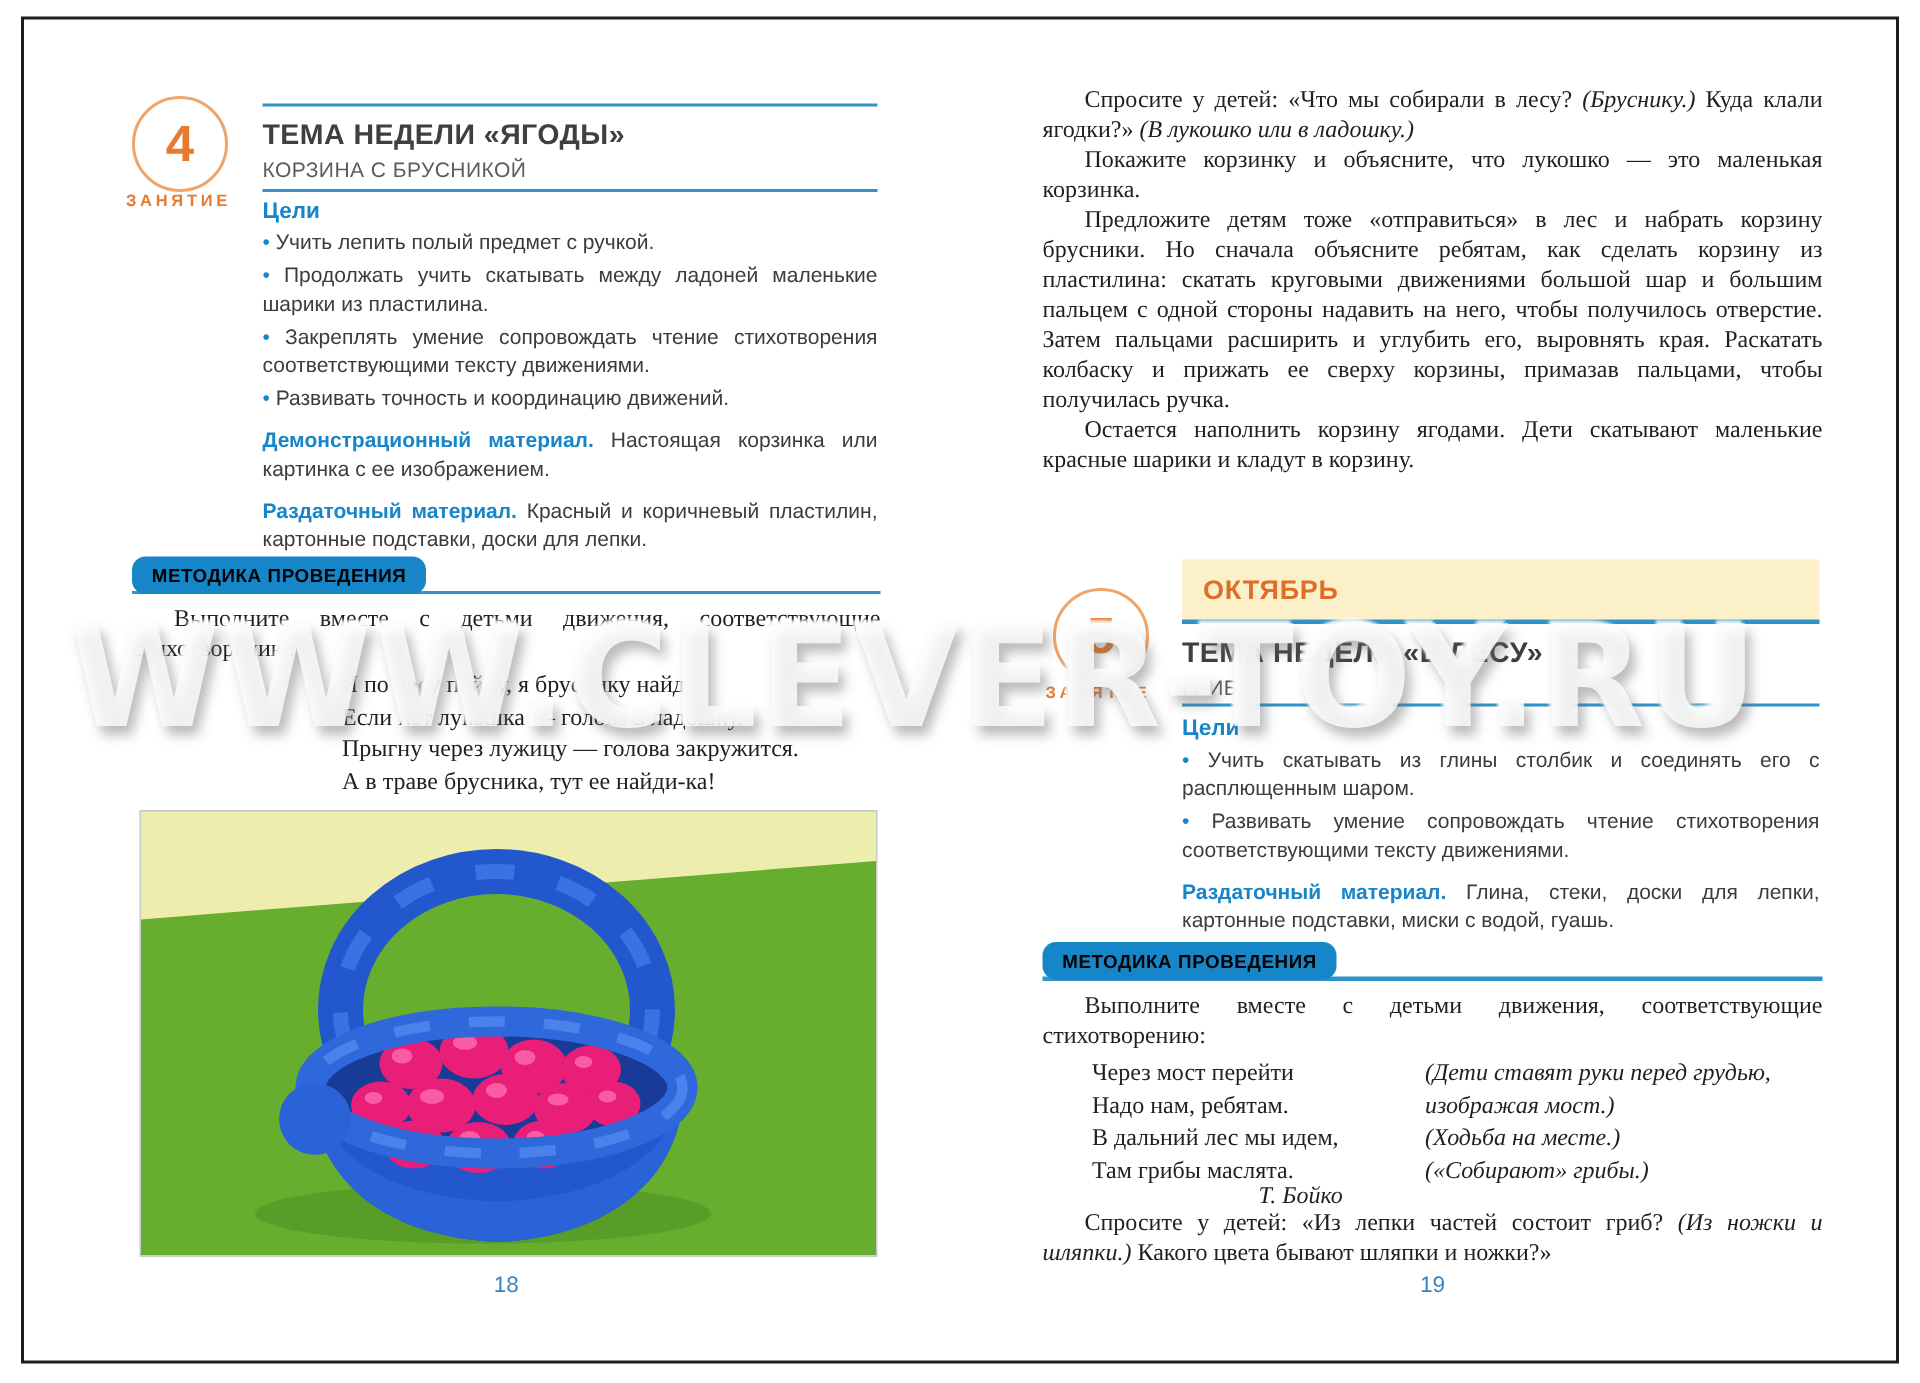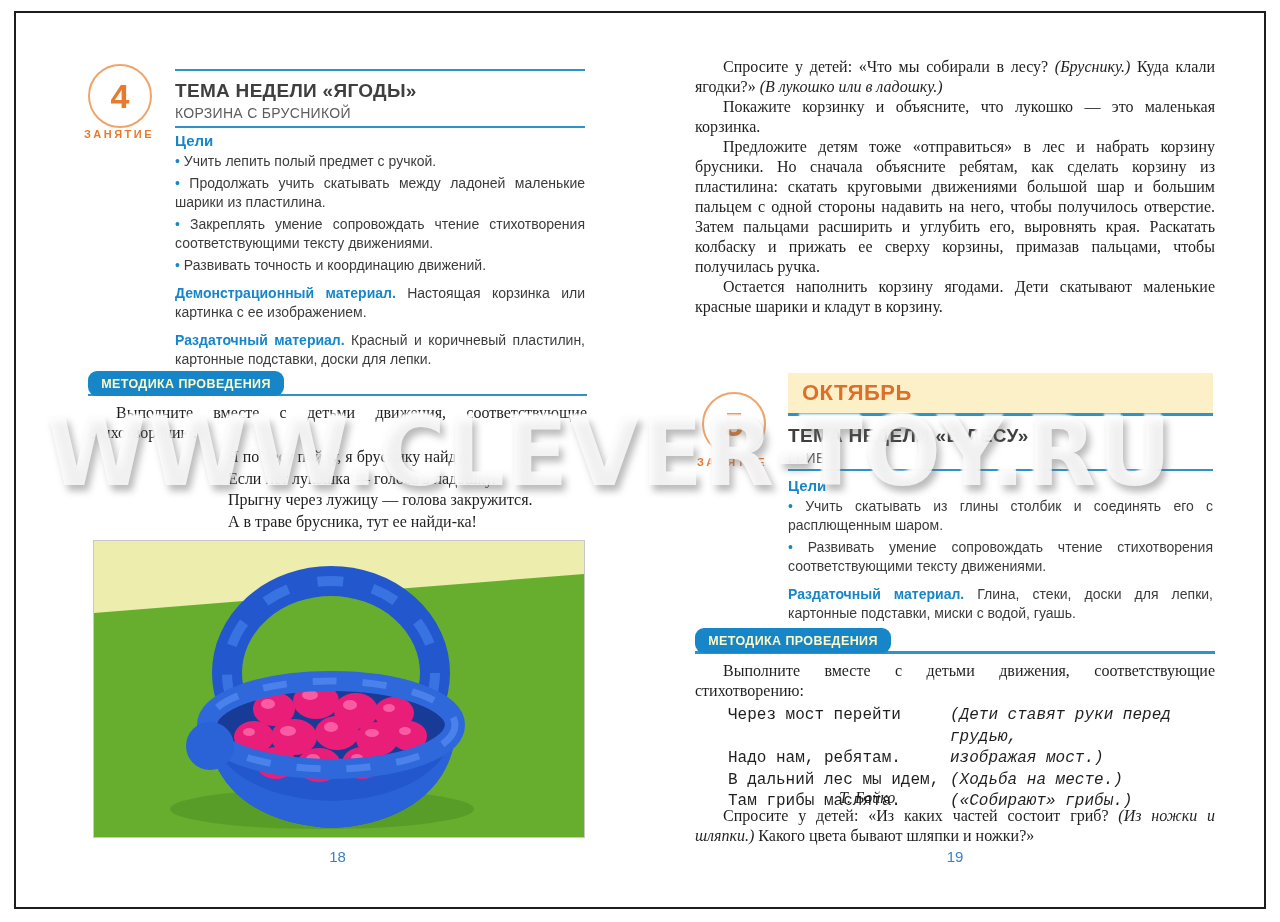--- a/index.html
+++ b/index.html
@@ -20,38 +20,38 @@
   .title1{font-weight:bold;font-size:19px;line-height:23px;color:#3f3f3f;letter-spacing:.3px;}
   .title2{font-size:14px;line-height:23px;color:#5d5d5d;letter-spacing:.3px;}
   .goalsbox{position:absolute;}
   .goals-head{color:#1786c8;font-weight:bold;font-size:15px;margin-bottom:3px;}
   .goal{font-size:14px;line-height:19px;text-align:justify;margin-bottom:3px;color:#3c3c3c;}
   .goal::before{content:"•  ";color:#1786c8;}
   .mat{font-size:14px;line-height:19px;text-align:justify;margin-top:9px;color:#3c3c3c;}
   .mat b{color:#1786c8;}
   .badge{
     position:absolute;width:196px;height:25px;background:#1786c8;border-radius:9px;
-    color:#fef9c3;font-weight:bold;font-size:12.5px;letter-spacing:.4px;
+    color:#000000;font-weight:bold;font-size:12.5px;letter-spacing:.4px;
     display:flex;align-items:center;justify-content:center;z-index:2;
   }
   .methp{position:absolute;font-family:"Liberation Serif",serif;color:#1f1f1f;
          font-size:16px;line-height:20px;text-align:justify;text-indent:28px;}
   .rp{position:absolute;left:695px;top:57px;width:520px;}
   .rp p{margin:0;font-family:"Liberation Serif",serif;color:#1f1f1f;
         font-size:16px;line-height:20px;text-align:justify;text-indent:28px;}
   .it{font-style:italic;}
   .poem{position:absolute;font-family:"Liberation Serif",serif;color:#1f1f1f;
         font-size:16px;line-height:21.5px;}
   .poemgrid{position:absolute;display:grid;grid-template-columns:222px 280px;
-        font-family:Liberation Mono, monospace;color:#1f1f1f;font-size:16px;line-height:21.5px;}
+        font-family:Liberation Serif, serif;color:#1f1f1f;font-size:16px;line-height:21.5px;}
   .action{font-style:italic;}
   .author{position:absolute;font-family:"Liberation Serif",serif;font-style:italic;
         color:#1f1f1f;font-size:16px;}
   .band{position:absolute;background:#fcf0c8;display:flex;align-items:center;
-        padding-left:14px;box-sizing:border-box;font-weight:bold;font-size:22px;
+        padding-left:14px;box-sizing:border-box;font-weight:bold;font-size:18px;
         color:#dd6f2b;letter-spacing:.5px;}
   .pagenum{position:absolute;text-align:center;color:#3b82c4;font-size:15px;}
   .photo{position:absolute;left:93px;top:540px;width:490px;height:296px;border:1px solid #c9c9c9;}
   .watermark{
     position:absolute;left:46px;top:398px;width:1190px;z-index:60;pointer-events:none;
     font-family:"DejaVu Sans",sans-serif;font-weight:800;font-size:94px;white-space:nowrap;
     letter-spacing:1px;color:rgba(252,252,252,0.82);
     text-shadow:4px 6px 8px rgba(105,105,105,0.45),-2px -2px 2px rgba(255,255,255,0.9);
     transform:scaleX(0.97);transform-origin:left;
   }
@@ -179,17 +179,17 @@
   <div class="action">(Дети ставят руки перед грудью,</div>
   <div>Надо нам, ребятам.</div>
   <div class="action">изображая мост.)</div>
   <div>В дальний лес мы идем,</div>
   <div class="action">(Ходьба на месте.)</div>
   <div>Там грибы маслята.</div>
   <div class="action">(«Собирают» грибы.)</div>
 </div>
 <div class="author" style="left:818px;top:789px;margin-left:21px;">Т. Бойко</div>
 
-<div class="methp" style="left:695px;top:806px;width:520px;"><span>Спросите у детей: «Из каких частей состоит гриб? </span><span class="it">(Из ножки и шляпки.)</span><span> Какого цвета бывают шляпки и ножки?»</span></div>
+<div class="methp" style="left:695px;top:806px;width:520px;"><span>Спросите у детей: «Из лепки частей состоит гриб? </span><span class="it">(Из ножки и шляпки.)</span><span> Какого цвета бывают шляпки и ножки?»</span></div>
 
 <div class="pagenum" style="left:695px;top:848px;width:520px;">19</div>
 
 <div class="watermark">WWW.CLEVER-TOY.RU</div>
 
 </body></html>

